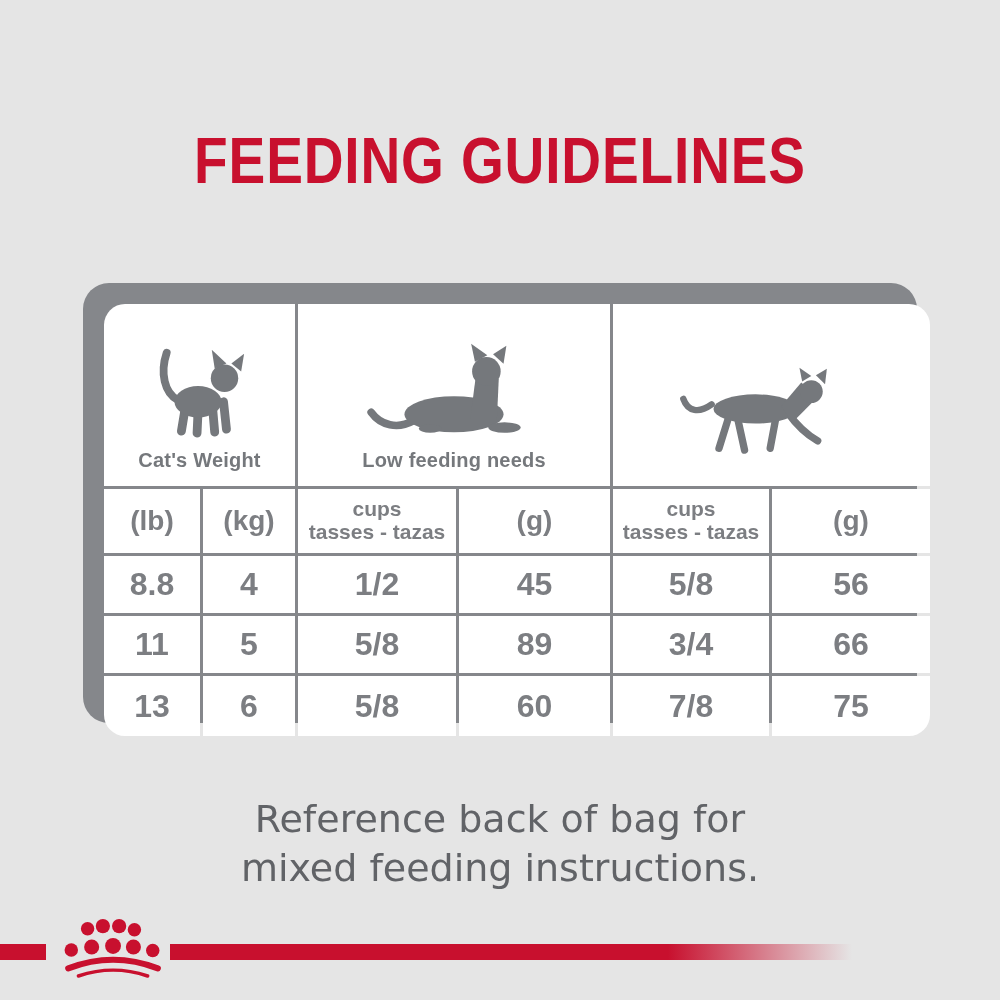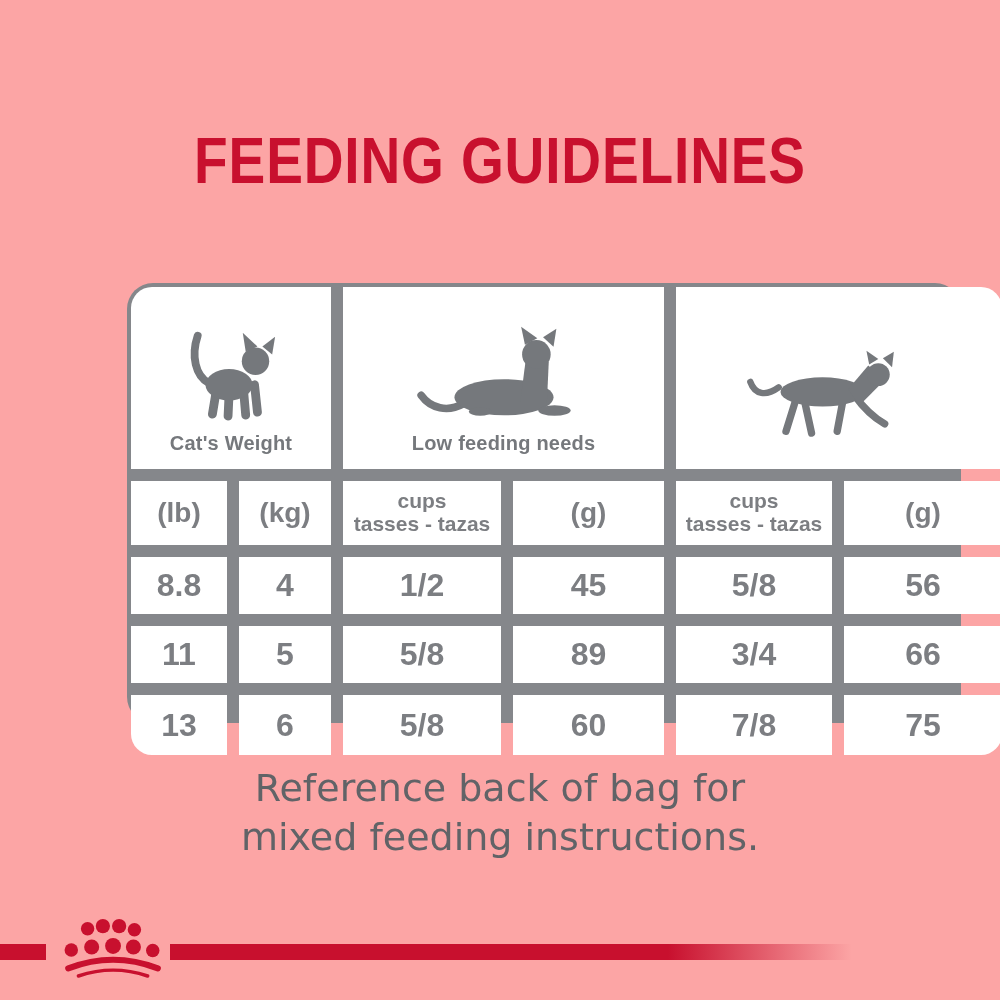--- a/index.html
+++ b/index.html
@@ -1,33 +1,32 @@
 <!DOCTYPE html>
 <html><head>
 <meta charset="utf-8">
 <style>
   html,body{margin:0;padding:0;background:#ffffff;}
   .sheet{
-    position:relative;width:1000px;height:1000px;background:#fca5a5;overflow:hidden;
+    position:relative;width:1000px;height:1000px;background:#e5e5e5;overflow:hidden;
     font-family:"Liberation Sans",sans-serif;
   }
   
   .title{
     position:absolute;top:124px;left:0;width:1000px;text-align:center;
     font-size:64px;font-weight:bold;letter-spacing:1px;color:#c8102e;
     transform:scaleX(0.86);transform-origin:center;white-space:nowrap;
   }
   
   .ftable{
     position:absolute;left:83px;top:283px;width:834px;height:440px;
-    box-sizing:border-box;background:#85878b;border-radius:26px;padding:4px;
-    display:grid;gap:12px;
+    box-sizing:border-box;background:#85878b;border-radius:26px;padding:21px;
+    display:grid;gap:3px;
     grid-template-columns:96px 92px 158px 151px 156px 158px;
     grid-template-rows:182px 64px 57px 57px 60px;
-    margin-left:44px;
   }
   .cell{
     background:#ffffff;display:flex;flex-direction:column;
     align-items:center;justify-content:center;overflow:hidden;
   }
   .c-tl{border-top-left-radius:21px;}
   .c-tr{border-top-right-radius:21px;}
   .c-bl{border-bottom-left-radius:21px;}
   .c-br{border-bottom-right-radius:21px;}
   .sec{justify-content:flex-end;padding-bottom:14px;}
@@ -35,21 +34,21 @@
   .sec-2{grid-column:3/5;}
   .sec-3{grid-column:5/7;}
   .icon-box{height:108px;display:flex;align-items:flex-end;justify-content:center;margin-bottom:10px;}
   .sec-label{font-size:20px;font-weight:bold;color:#75787c;letter-spacing:0.2px;}
   .hdr{color:#7c7e82;font-weight:bold;line-height:1.08;}
   .h-big{font-size:28px;}
   .h-sm{font-size:21px;}
   .val{font-size:32px;font-weight:bold;color:#7c7e82;}
   
   .note{
-    position:absolute;top:764px;left:0;width:1000px;text-align:center;
+    position:absolute;top:795px;left:0;width:1000px;text-align:center;
     font-family:"DejaVu Sans",sans-serif;font-size:38px;line-height:49px;
     color:#616367;letter-spacing:0px;
   }
   
   .band-stub{position:absolute;left:0;top:944px;width:46px;height:16px;background:#c8102e;}
   .band-main{
     position:absolute;left:170px;top:944px;width:682px;height:16px;
     background:linear-gradient(to right,#c8102e 0%,#c8102e 73%,rgba(200,16,46,0) 100%);
   }
   .crown{position:absolute;left:54px;top:918px;}

